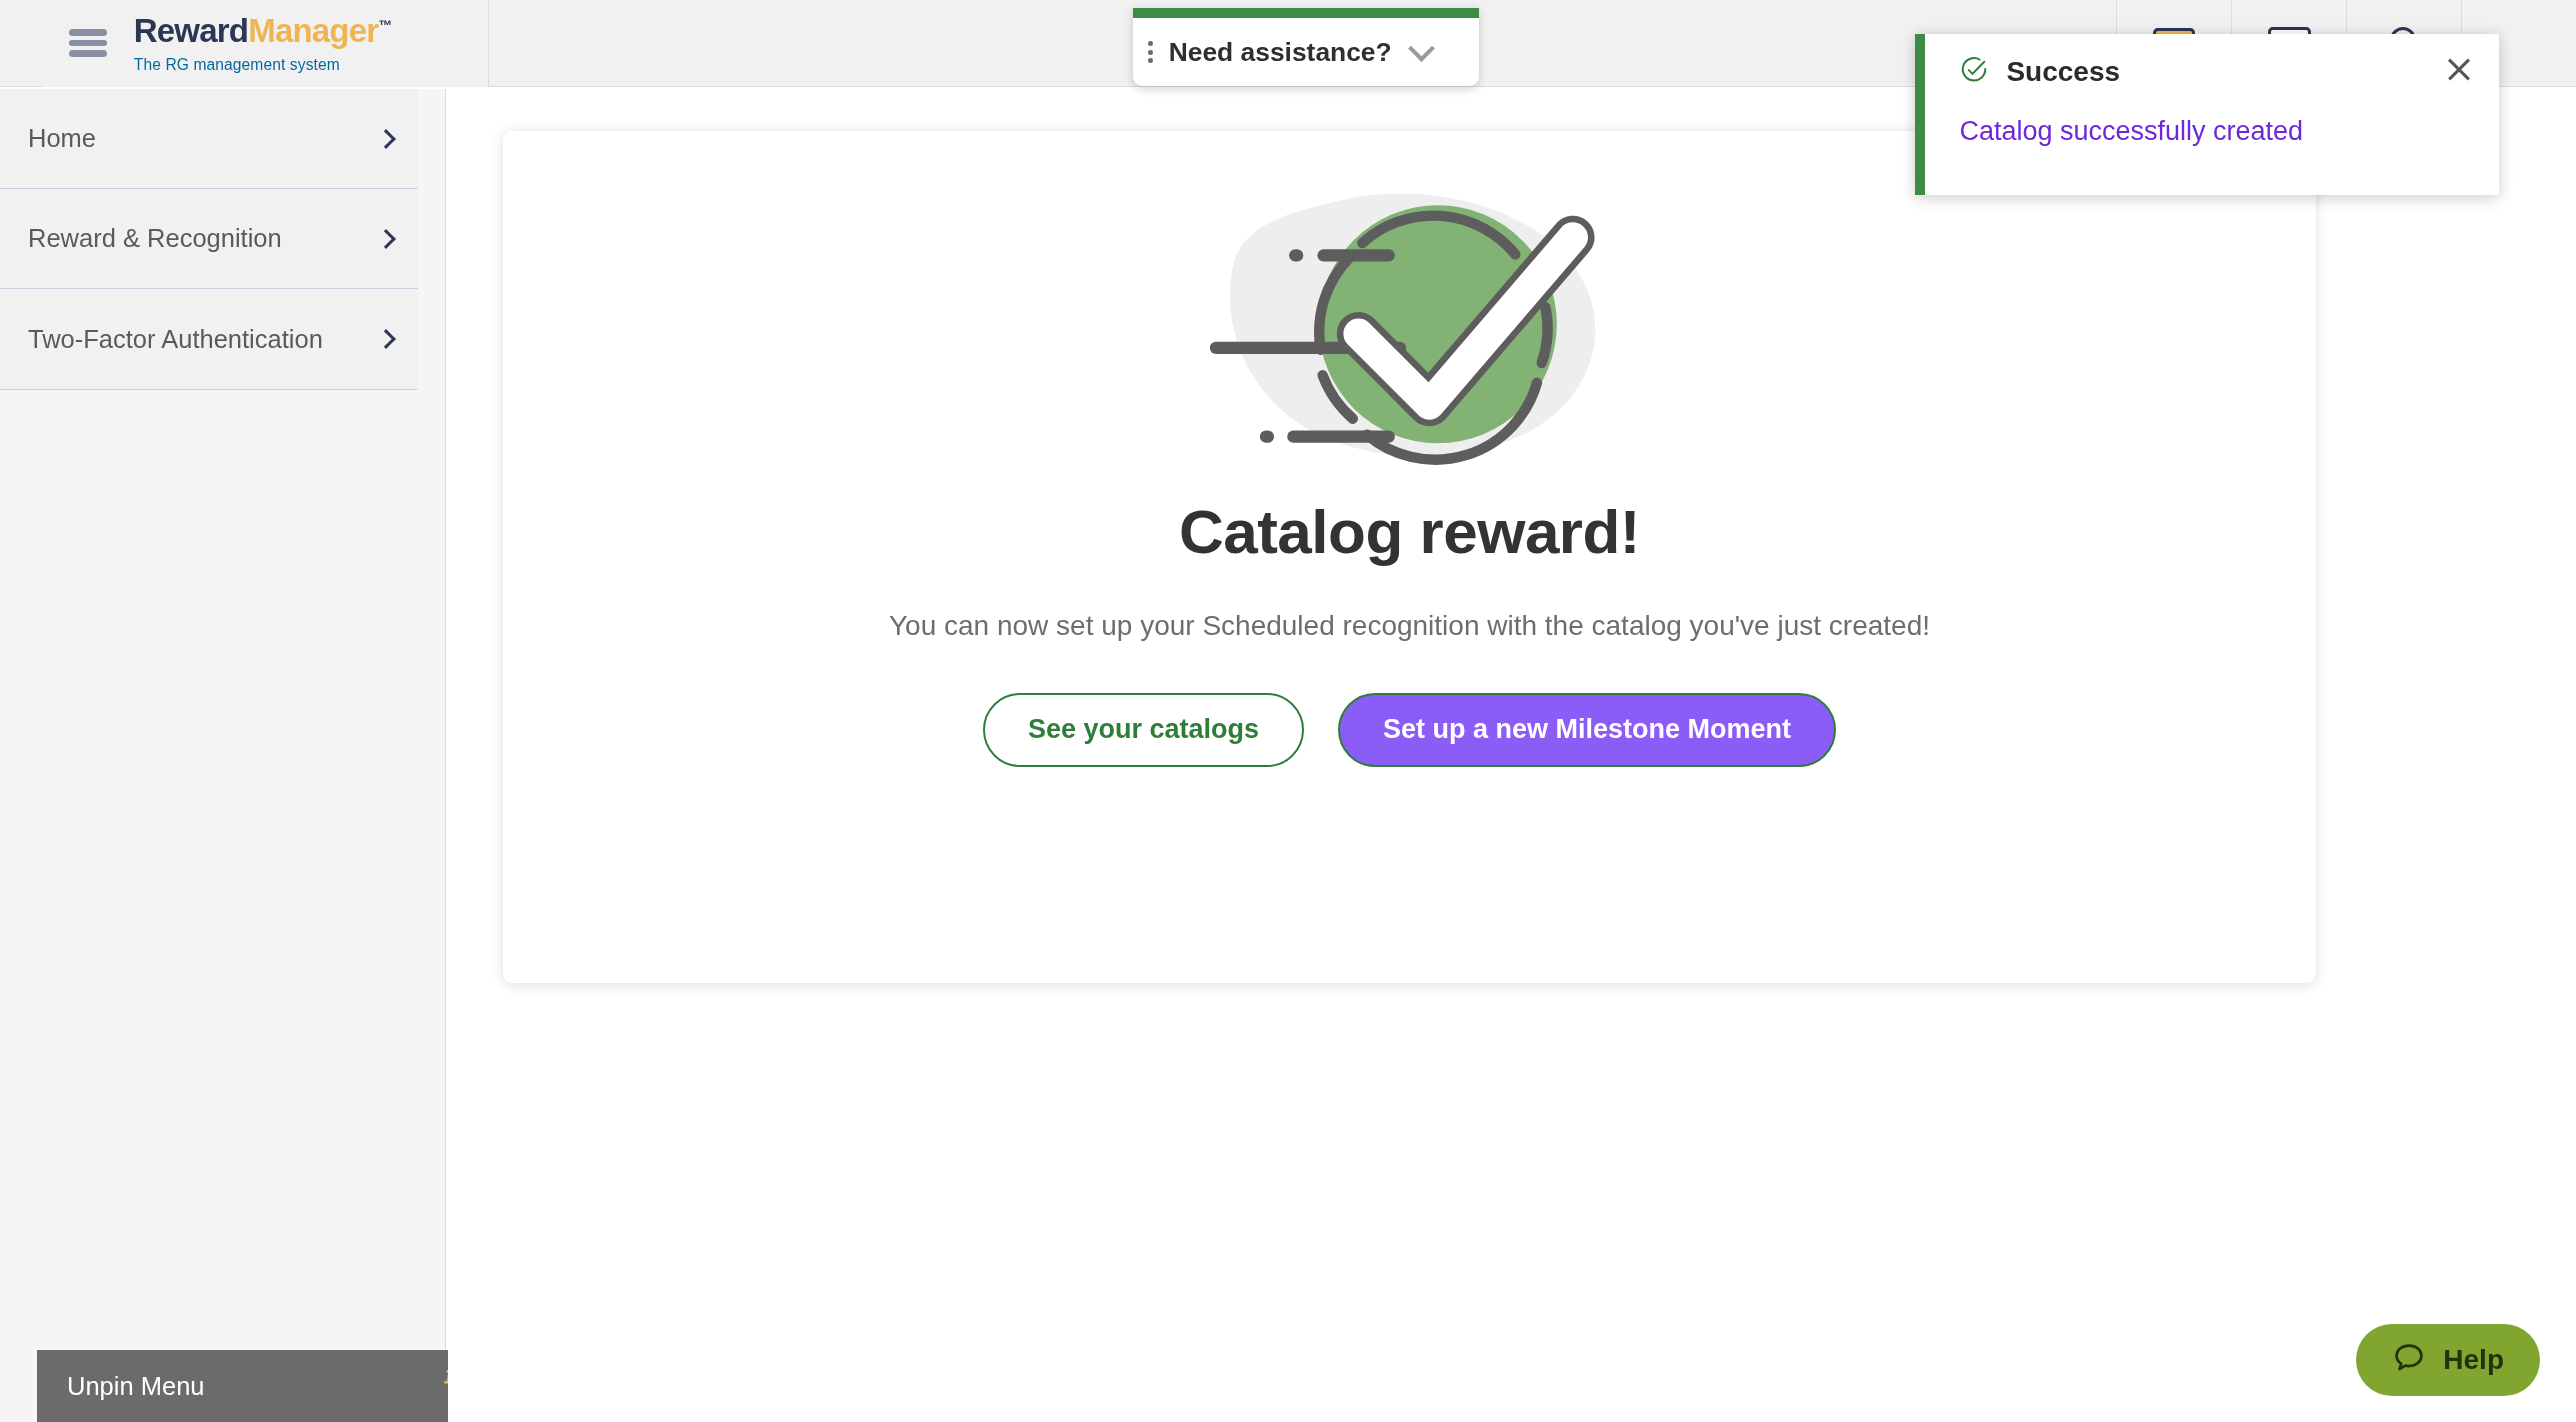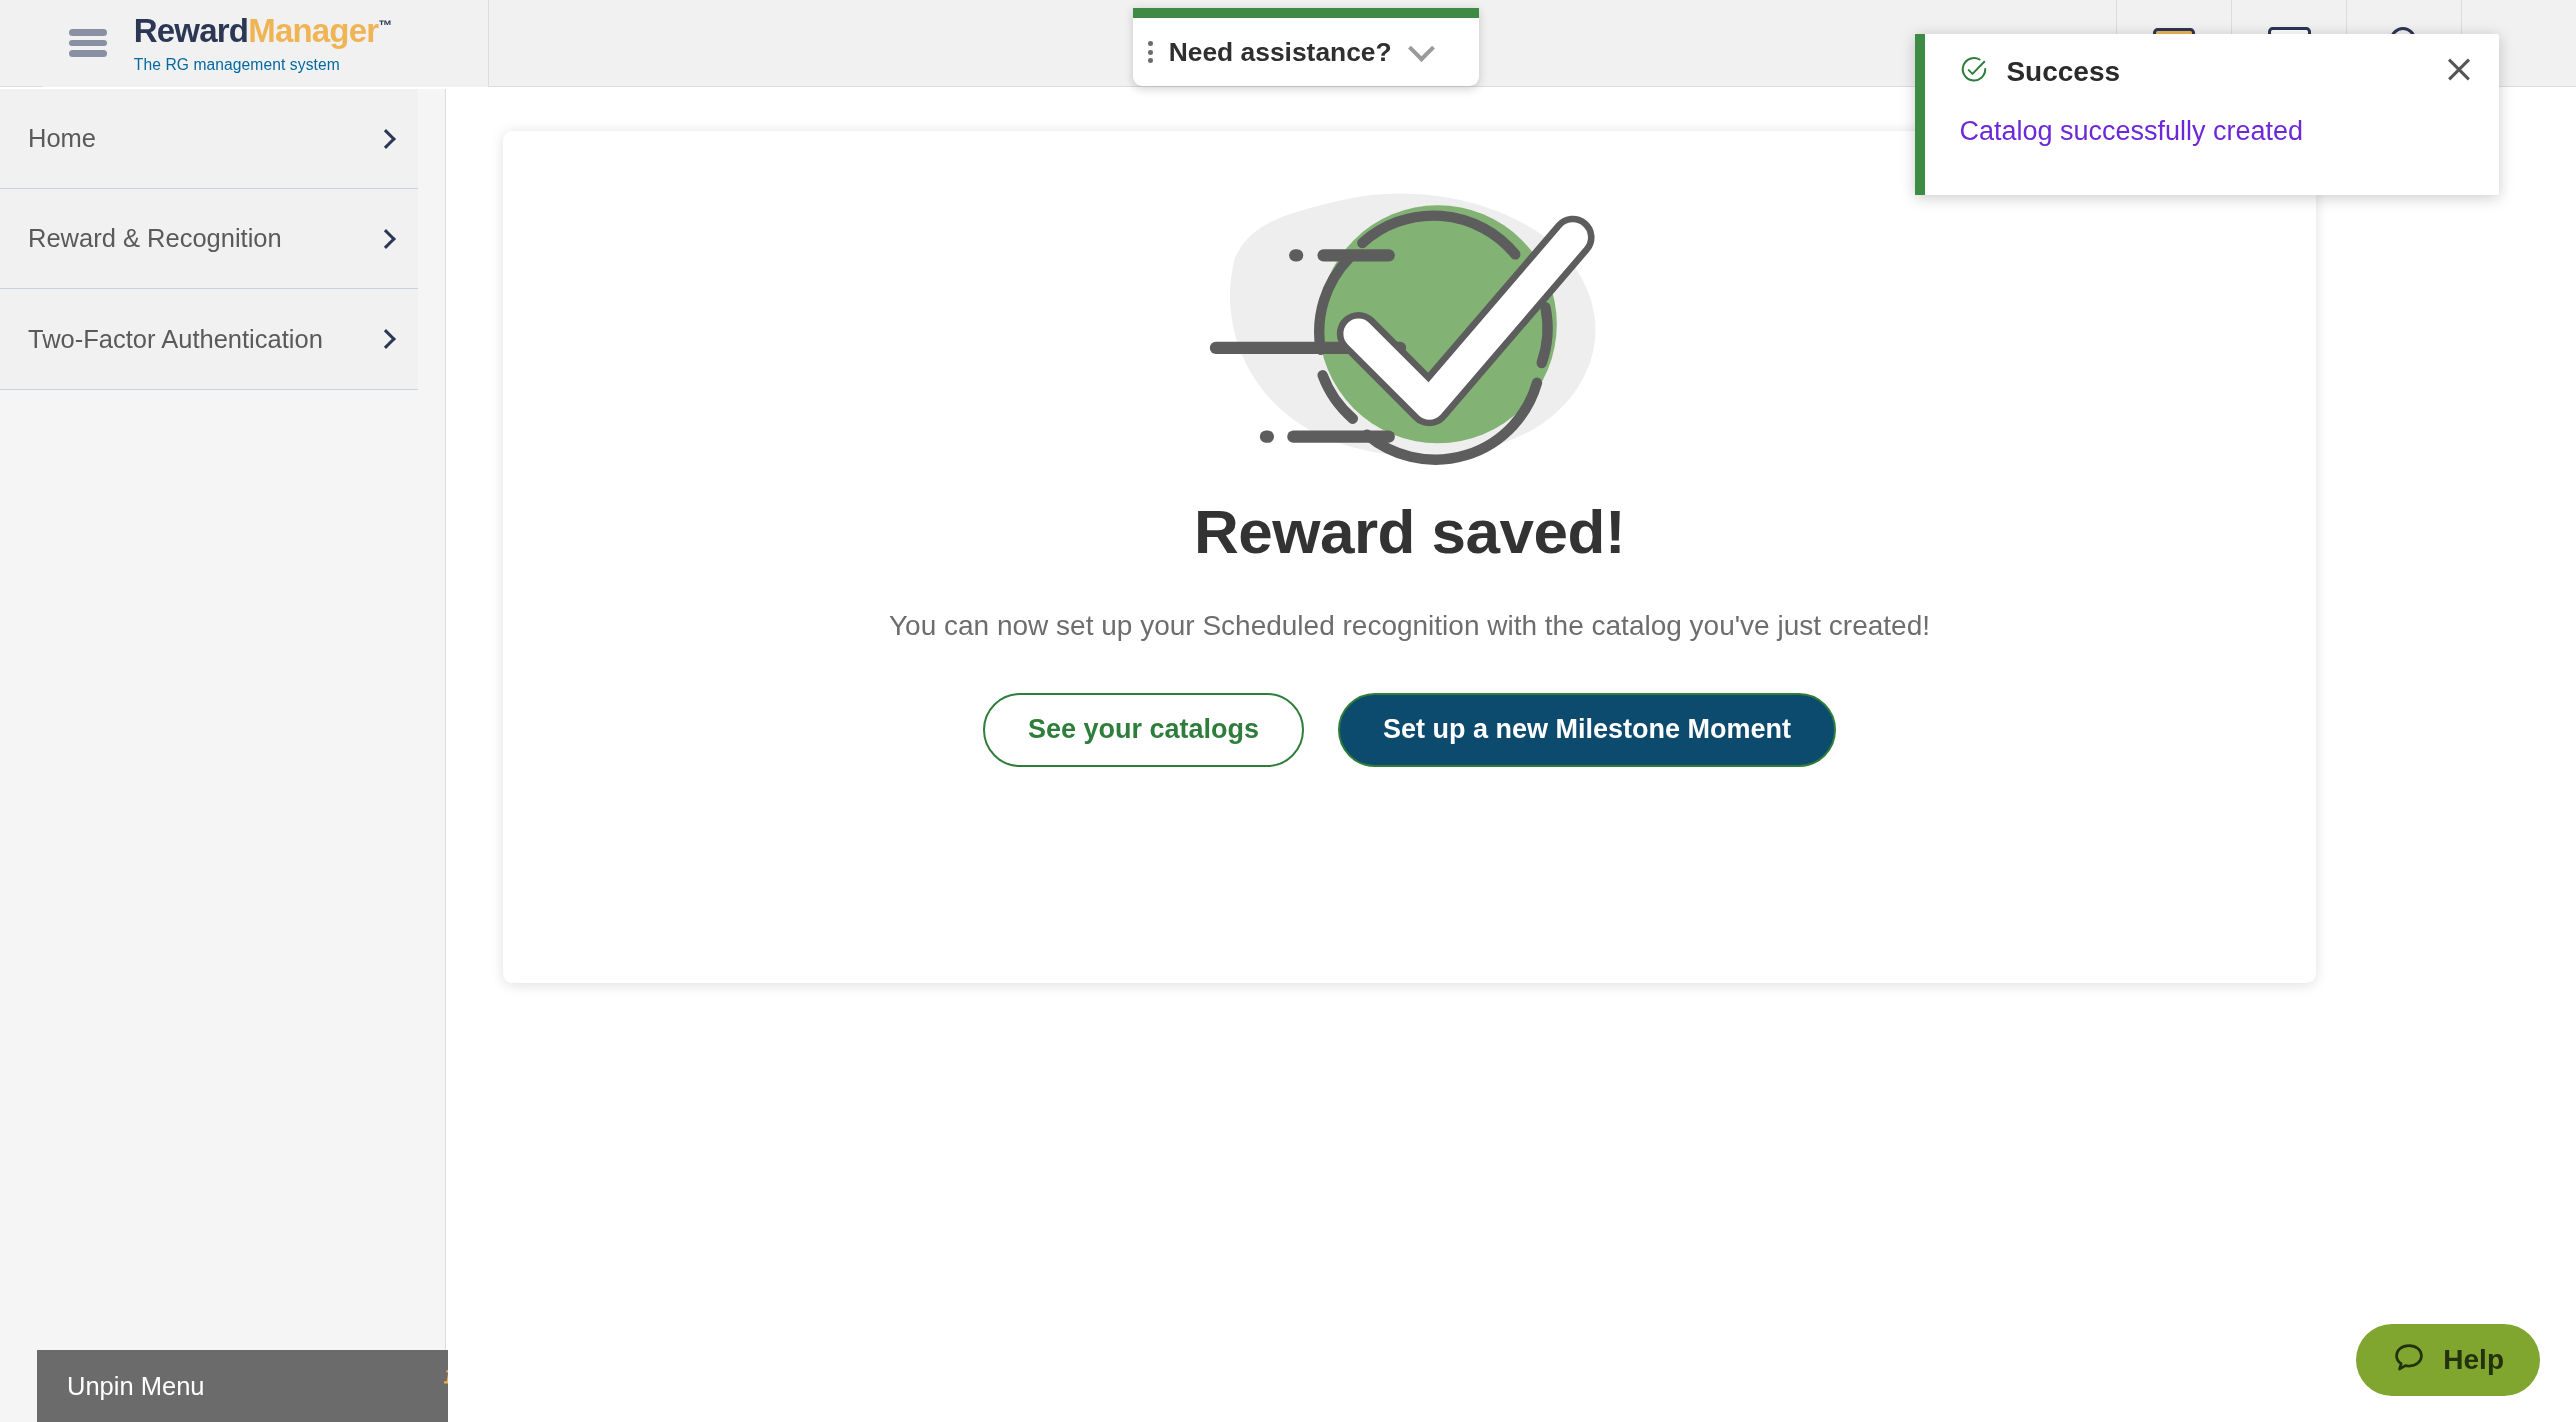--- a/index.html
+++ b/index.html
@@ -110,21 +110,21 @@
   .illus { margin-top: 24.6px; width: 491px; height: 312px; }
   .title { font-size: 62px; font-weight: 700; color: #333333; margin-top: 28px; letter-spacing: -0.5px; }
   .subtitle { font-size: 28px; color: #6d6d6d; margin-top: 43px; }
   .btn-row { display: flex; gap: 34px; margin-top: 51px; }
   .btn {
     font-size: 27px; font-weight: 700; border-radius: 43px; cursor: pointer;
     display: flex; align-items: center; justify-content: center;
     height: 74px; padding: 12px 43px; white-space: nowrap;
   }
   .btn-outline { background: #ffffff; color: #2e7d3b; border: 2.8px solid #2e7d3b; }
-  .btn-solid { background: #0c4a6e; color: #ffffff; border: 2.8px solid #2e7d3b; }
+  .btn-solid { background: #8b5cf6; color: #ffffff; border: 2.8px solid #2e7d3b; }
 
   
   .toast {
     position: absolute; left: 1915px; top: 34px; width: 584px; height: 161px;
     background: #ffffff; display: flex; z-index: 60;
     box-shadow: 0 2.8px 15px rgba(0,0,0,0.20); border-radius: 1.9px;
   }
   .toast-bar { width: 10.4px; background: #3d8b45; flex: 0 0 10.4px; }
   .toast-body { flex: 1 1 auto; position: relative; padding: 21px 0 0 34px; }
   .toast-head { display: flex; align-items: center; gap: 17px; }
@@ -259,21 +259,21 @@
             <line x1="55" y1="203" x2="250" y2="203"></line>
             <line x1="108" y1="297" x2="110" y2="297"></line>
             <line x1="137" y1="297" x2="238" y2="297"></line>
           </g>
 
           <path d="M206 188 L 281 263 L 433 86" fill="none" stroke="#5d5d5d" stroke-width="46" stroke-linecap="round" stroke-linejoin="round"></path>
           <path d="M206 188 L 281 263 L 433 86" fill="none" stroke="#ffffff" stroke-width="32" stroke-linecap="round" stroke-linejoin="round"></path>
         </svg>
       </div>
 
-      <div class="title">Reward saved!</div>
+      <div class="title">Catalog reward!</div>
       <div class="subtitle">You can now set up your Scheduled recognition with the catalog you've just created!</div>
 
       <div class="btn-row">
         <div class="btn btn-outline">See your catalogs</div>
         <div class="btn btn-solid">Set up a new Milestone Moment</div>
       </div>
 
     </div>
   </div>
 

